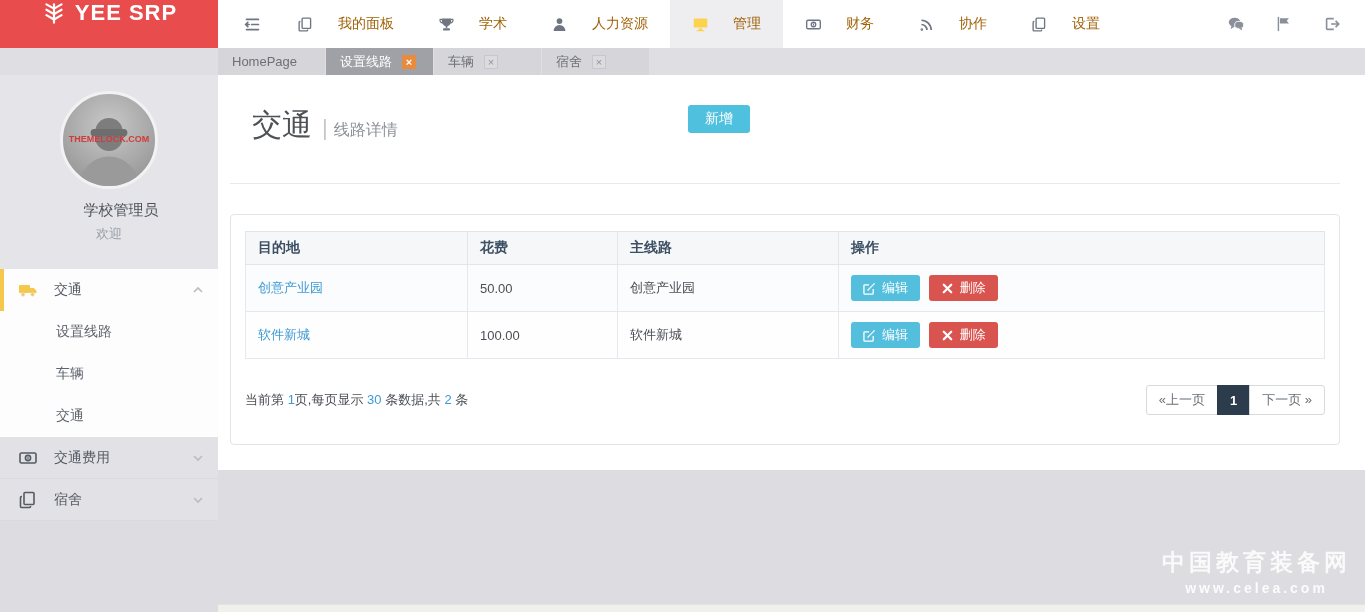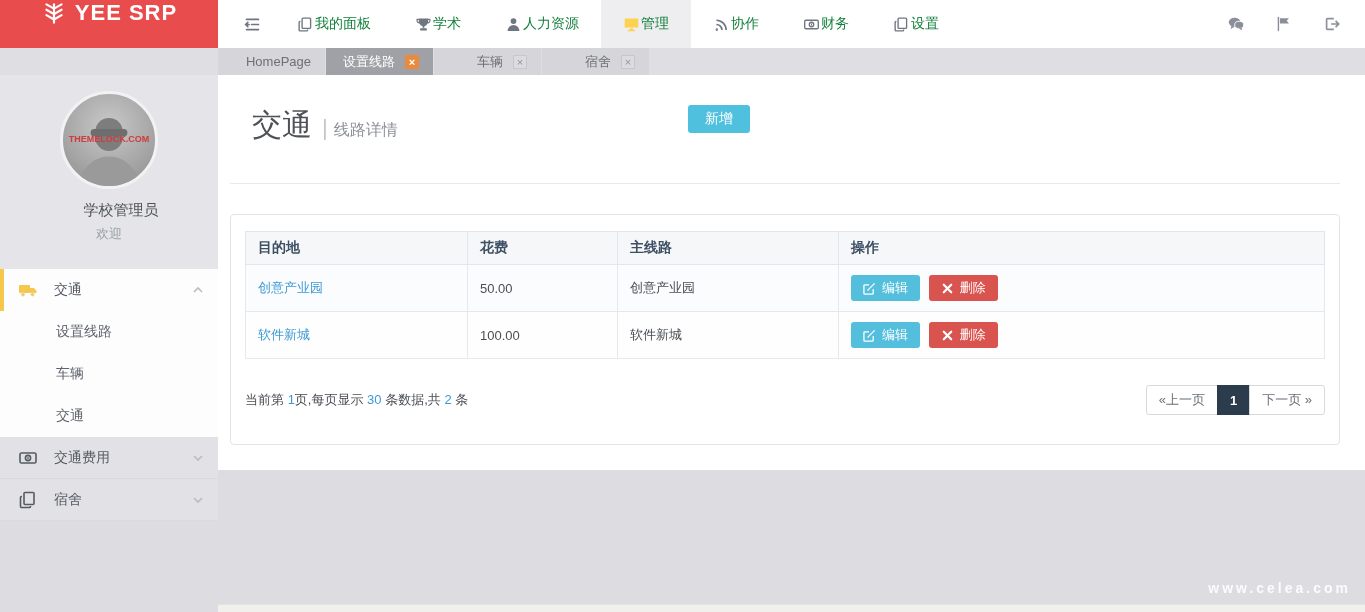--- a/index.html
+++ b/index.html
@@ -8,31 +8,31 @@
     font-family:"Liberation Sans","DejaVu Sans",sans-serif;
     background:#dcdce1;
     position:relative;
     color:#4a4f55;
   }
 
   
   .topbar { position:absolute; left:0; top:0; width:1365px; height:48px; background:#ffffff; display:flex; align-items:stretch; }
   .logo { width:218px; height:48px; background:#e84c4c; color:#fff; display:flex; align-items:flex-start; justify-content:center; gap:8px; font-size:22px; font-weight:bold; letter-spacing:1px; flex:none; }
   .topnav { flex:1; display:flex; align-items:stretch; padding-left:12px; }
-  .nav-item { display:flex; align-items:center; gap:1px; padding:0 22px; font-size:14px; color:#15803d; cursor:pointer; }
+  .nav-item { display:flex; align-items:center; gap:24px; padding:0 22px; font-size:14px; color:#a16207; cursor:pointer; }
   .nav-item.toggle { padding:0 14px; }
   .nav-item.active { background:#eeeef1; }
   .nav-item .ni { width:17px; height:17px; display:inline-block; }
   .top-icons { display:flex; align-items:center; gap:30px; padding-right:24px; }
   .top-icons .ni { width:18px; height:18px; cursor:pointer; }
   .ni svg { width:100%; height:100%; display:block; }
 
   
   .tabbar { position:absolute; left:0; top:48px; width:1365px; height:27px; background:#dfdfe3; display:flex; padding-left:218px; }
-  .tab { min-width:108px; display:flex; align-items:center; justify-content:flex-end; gap:10px; font-size:13px; color:#6d7076; background:#d6d6da; border-right:1px solid #dfdfe3; cursor:pointer; padding:0 14px; }
+  .tab { min-width:108px; display:flex; align-items:center; justify-content:flex-start; gap:10px; font-size:13px; color:#6d7076; background:#d6d6da; border-right:1px solid #dfdfe3; cursor:pointer; padding:0 14px; }
   .tab.active { background:#a0a1a6; color:#ffffff; }
   .tab .close-box { width:14px; height:14px; background:#dcdcdf; color:#93959c; font-size:11px; line-height:13px; text-align:center; border:1px solid #c7c7cc; cursor:pointer; }
   .tab.active .close-box { background:#e98b3d; border-color:#e98b3d; color:#fff; font-weight:bold; }
 
   
   .sidebar { position:absolute; left:0; top:75px; width:218px; height:412px; background:#e5e5e9; }
   .profile { padding:16px 0 14px; text-align:center; }
   .avatar { width:98px; height:98px; border-radius:50%; margin:0 auto; border:3px solid #f2f2f4; background:radial-gradient(circle at 50% 35%, #c9c9c9 0%, #a8a8a8 55%, #8b8b8b 100%); position:relative; overflow:hidden; }
   .avatar svg { position:absolute; left:0; top:0; width:100%; height:100%; }
   .avatar .wm { position:absolute; left:0; right:0; top:44%; font-size:9px; font-weight:bold; color:#d23b3b; text-align:center; letter-spacing:0; }
@@ -148,37 +148,37 @@
         <svg viewBox="0 0 20 20" fill="#fcd24f">
             <rect x="2" y="3" width="16" height="10.5" rx="1"></rect>
             <rect x="8" y="14.5" width="4" height="2"></rect>
             <rect x="5.5" y="16.5" width="9" height="1.5" rx="0.5"></rect>
           </svg>
       </span>
       <span>管理</span>
     </div>
     <div class="nav-item">
       <span class="ni">
+        <svg viewBox="0 0 20 20" fill="none" stroke="#6f7681" stroke-width="1.6">
+            <rect x="2" y="5" width="16" height="10" rx="1.5"></rect>
+            <circle cx="10" cy="10" r="2.6"></circle>
+            <path d="M10 8.8v2.4" stroke-width="1.2"></path>
+          </svg>
+      </span>
+      <span>财务</span>
+    </div>
+    <div class="nav-item">
+      <span class="ni">
         <svg viewBox="0 0 20 20" fill="none" stroke="#6f7681" stroke-width="2">
             <path d="M4 16 a0.5 0.5 0 0 1 1 0 a0.5 0.5 0 0 1 -1 0" fill="#6f7681"></path>
             <path d="M4 10a6.5 6.5 0 0 1 6.5 6.5"></path>
             <path d="M4 5a11.5 11.5 0 0 1 11.5 11.5"></path>
           </svg>
       </span>
       <span>协作</span>
-    </div>
-    <div class="nav-item">
-      <span class="ni">
-        <svg viewBox="0 0 20 20" fill="none" stroke="#6f7681" stroke-width="1.6">
-            <rect x="2" y="5" width="16" height="10" rx="1.5"></rect>
-            <circle cx="10" cy="10" r="2.6"></circle>
-            <path d="M10 8.8v2.4" stroke-width="1.2"></path>
-          </svg>
-      </span>
-      <span>财务</span>
     </div>
     <div class="nav-item">
       <span class="ni">
         <svg viewBox="0 0 20 20" fill="none" stroke="#6f7681" stroke-width="1.6">
             <rect x="6" y="2.5" width="10" height="12" rx="1"></rect>
             <path d="M4 6.5 H3.5 a1 1 0 0 0 -1 1 v9 a1 1 0 0 0 1 1 h8 a1 1 0 0 0 1-1 V16"></path>
           </svg>
       </span>
       <span>设置</span>
     </div>
@@ -376,15 +376,16 @@
       <div class="pager">
         <button class="pg-btn">«上一页</button>
         <button class="pg-btn current">1</button>
         <button class="pg-btn">下一页 »</button>
       </div>
     </div>
   </div>
 </div>
 
 <div class="watermark">
+  <div class="w1">中国教育装备网</div>
   <div class="w2">www.celea.com</div>
 </div>
 <div class="hscroll"></div>
 
 </body></html>

